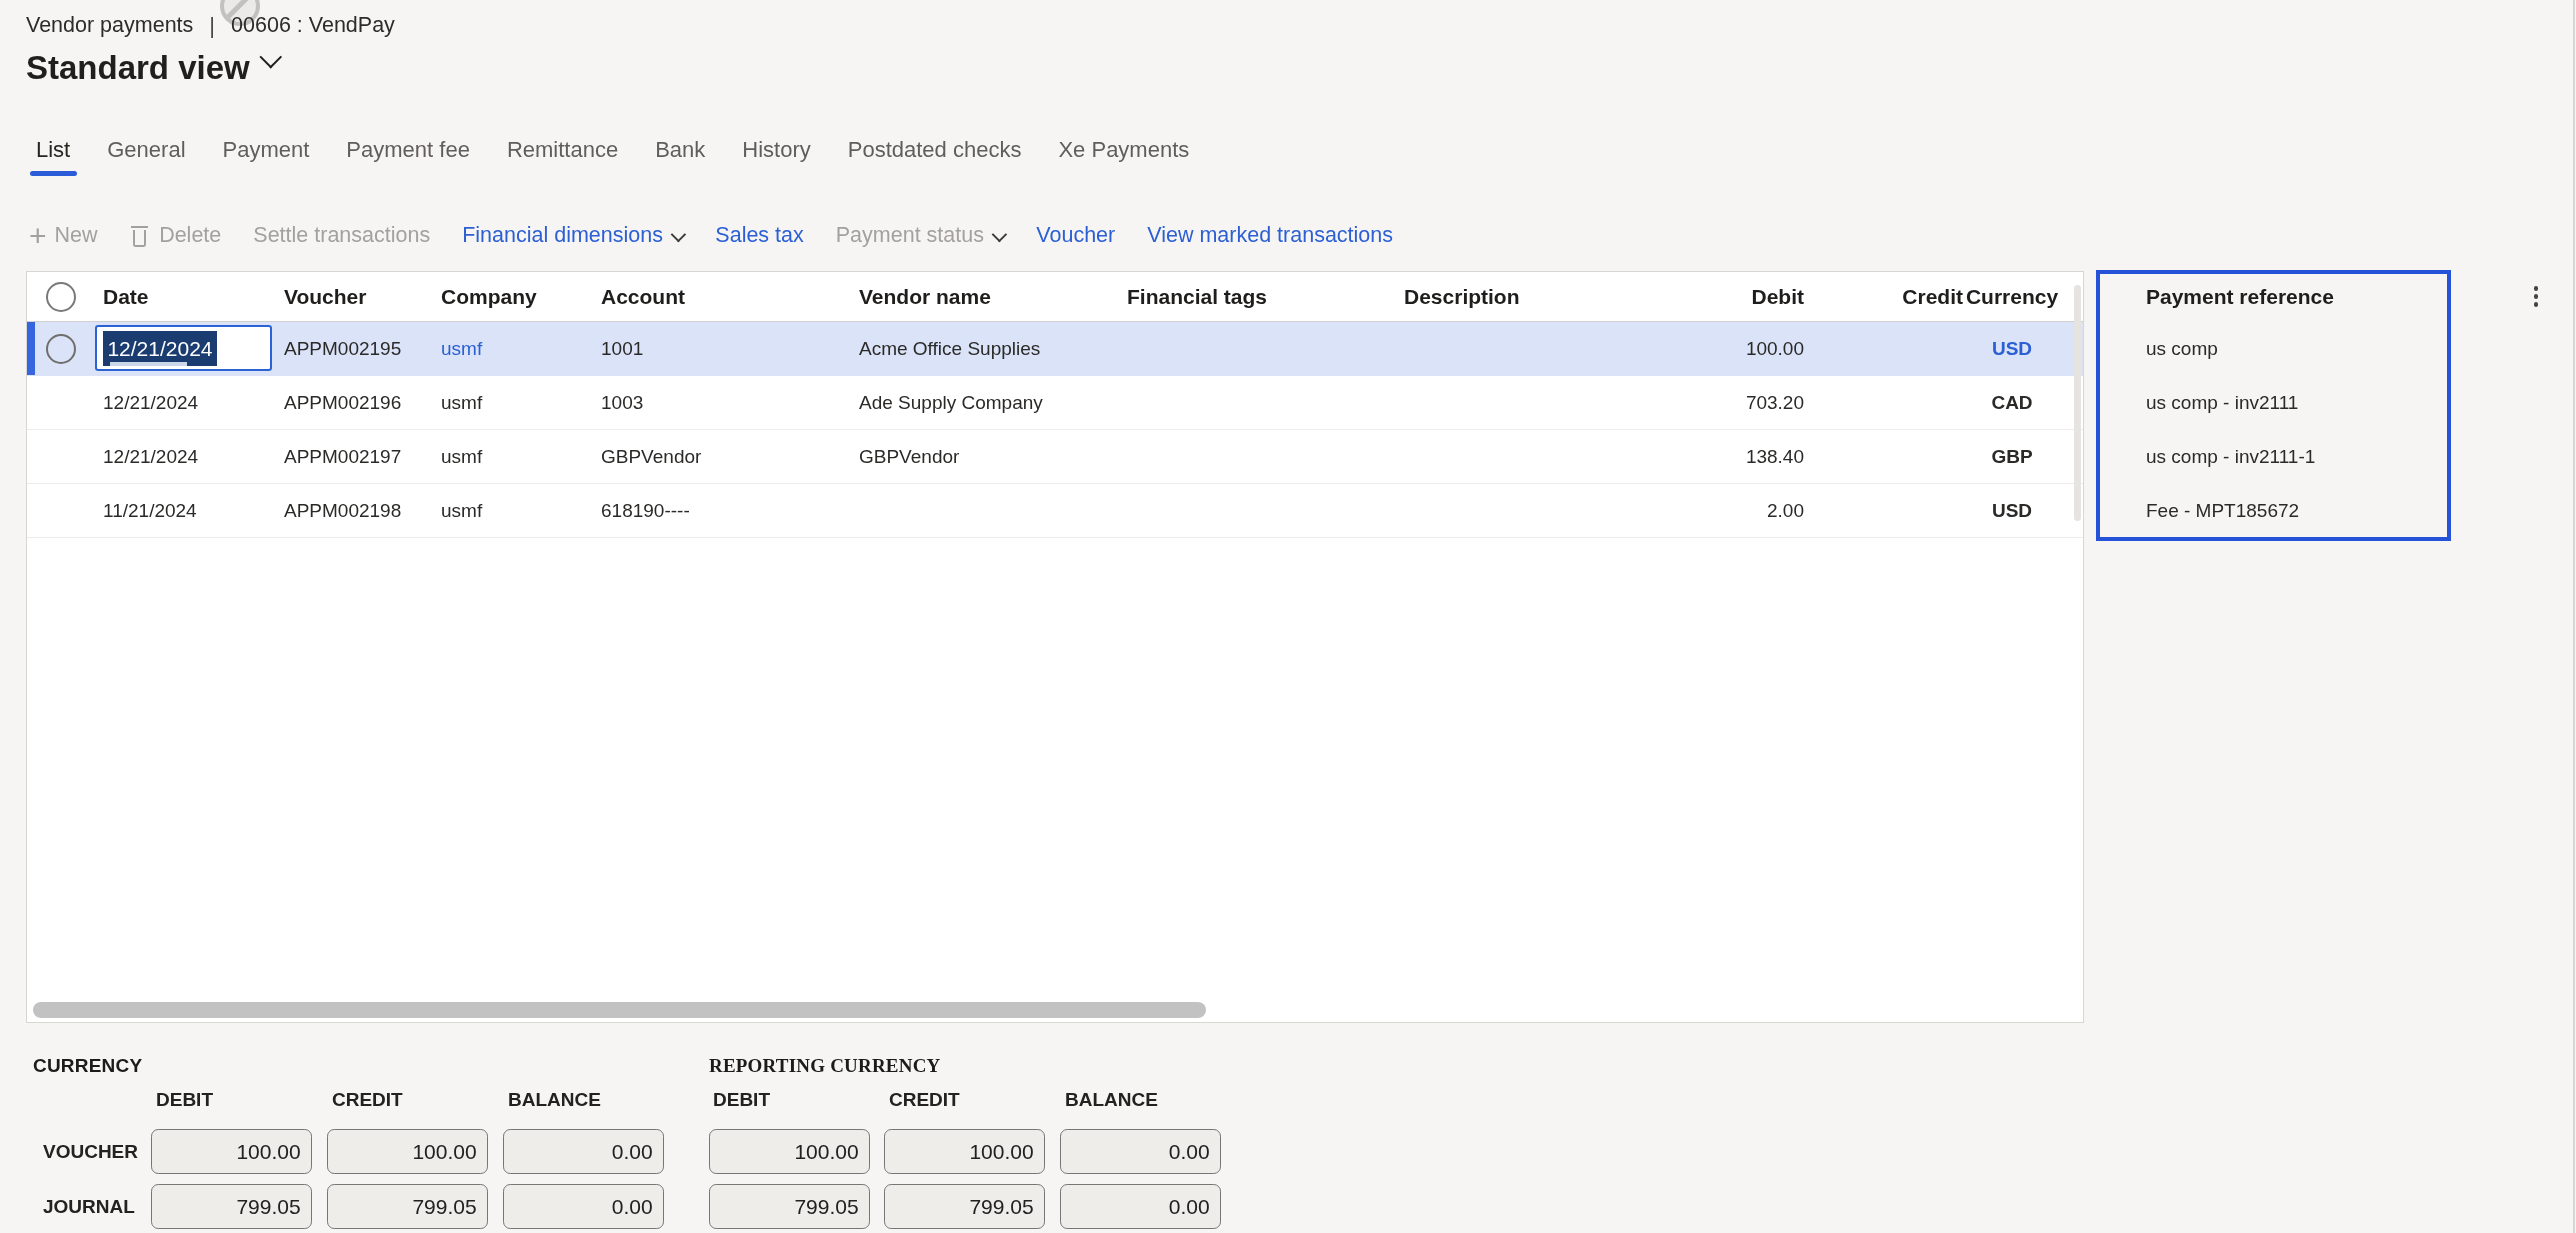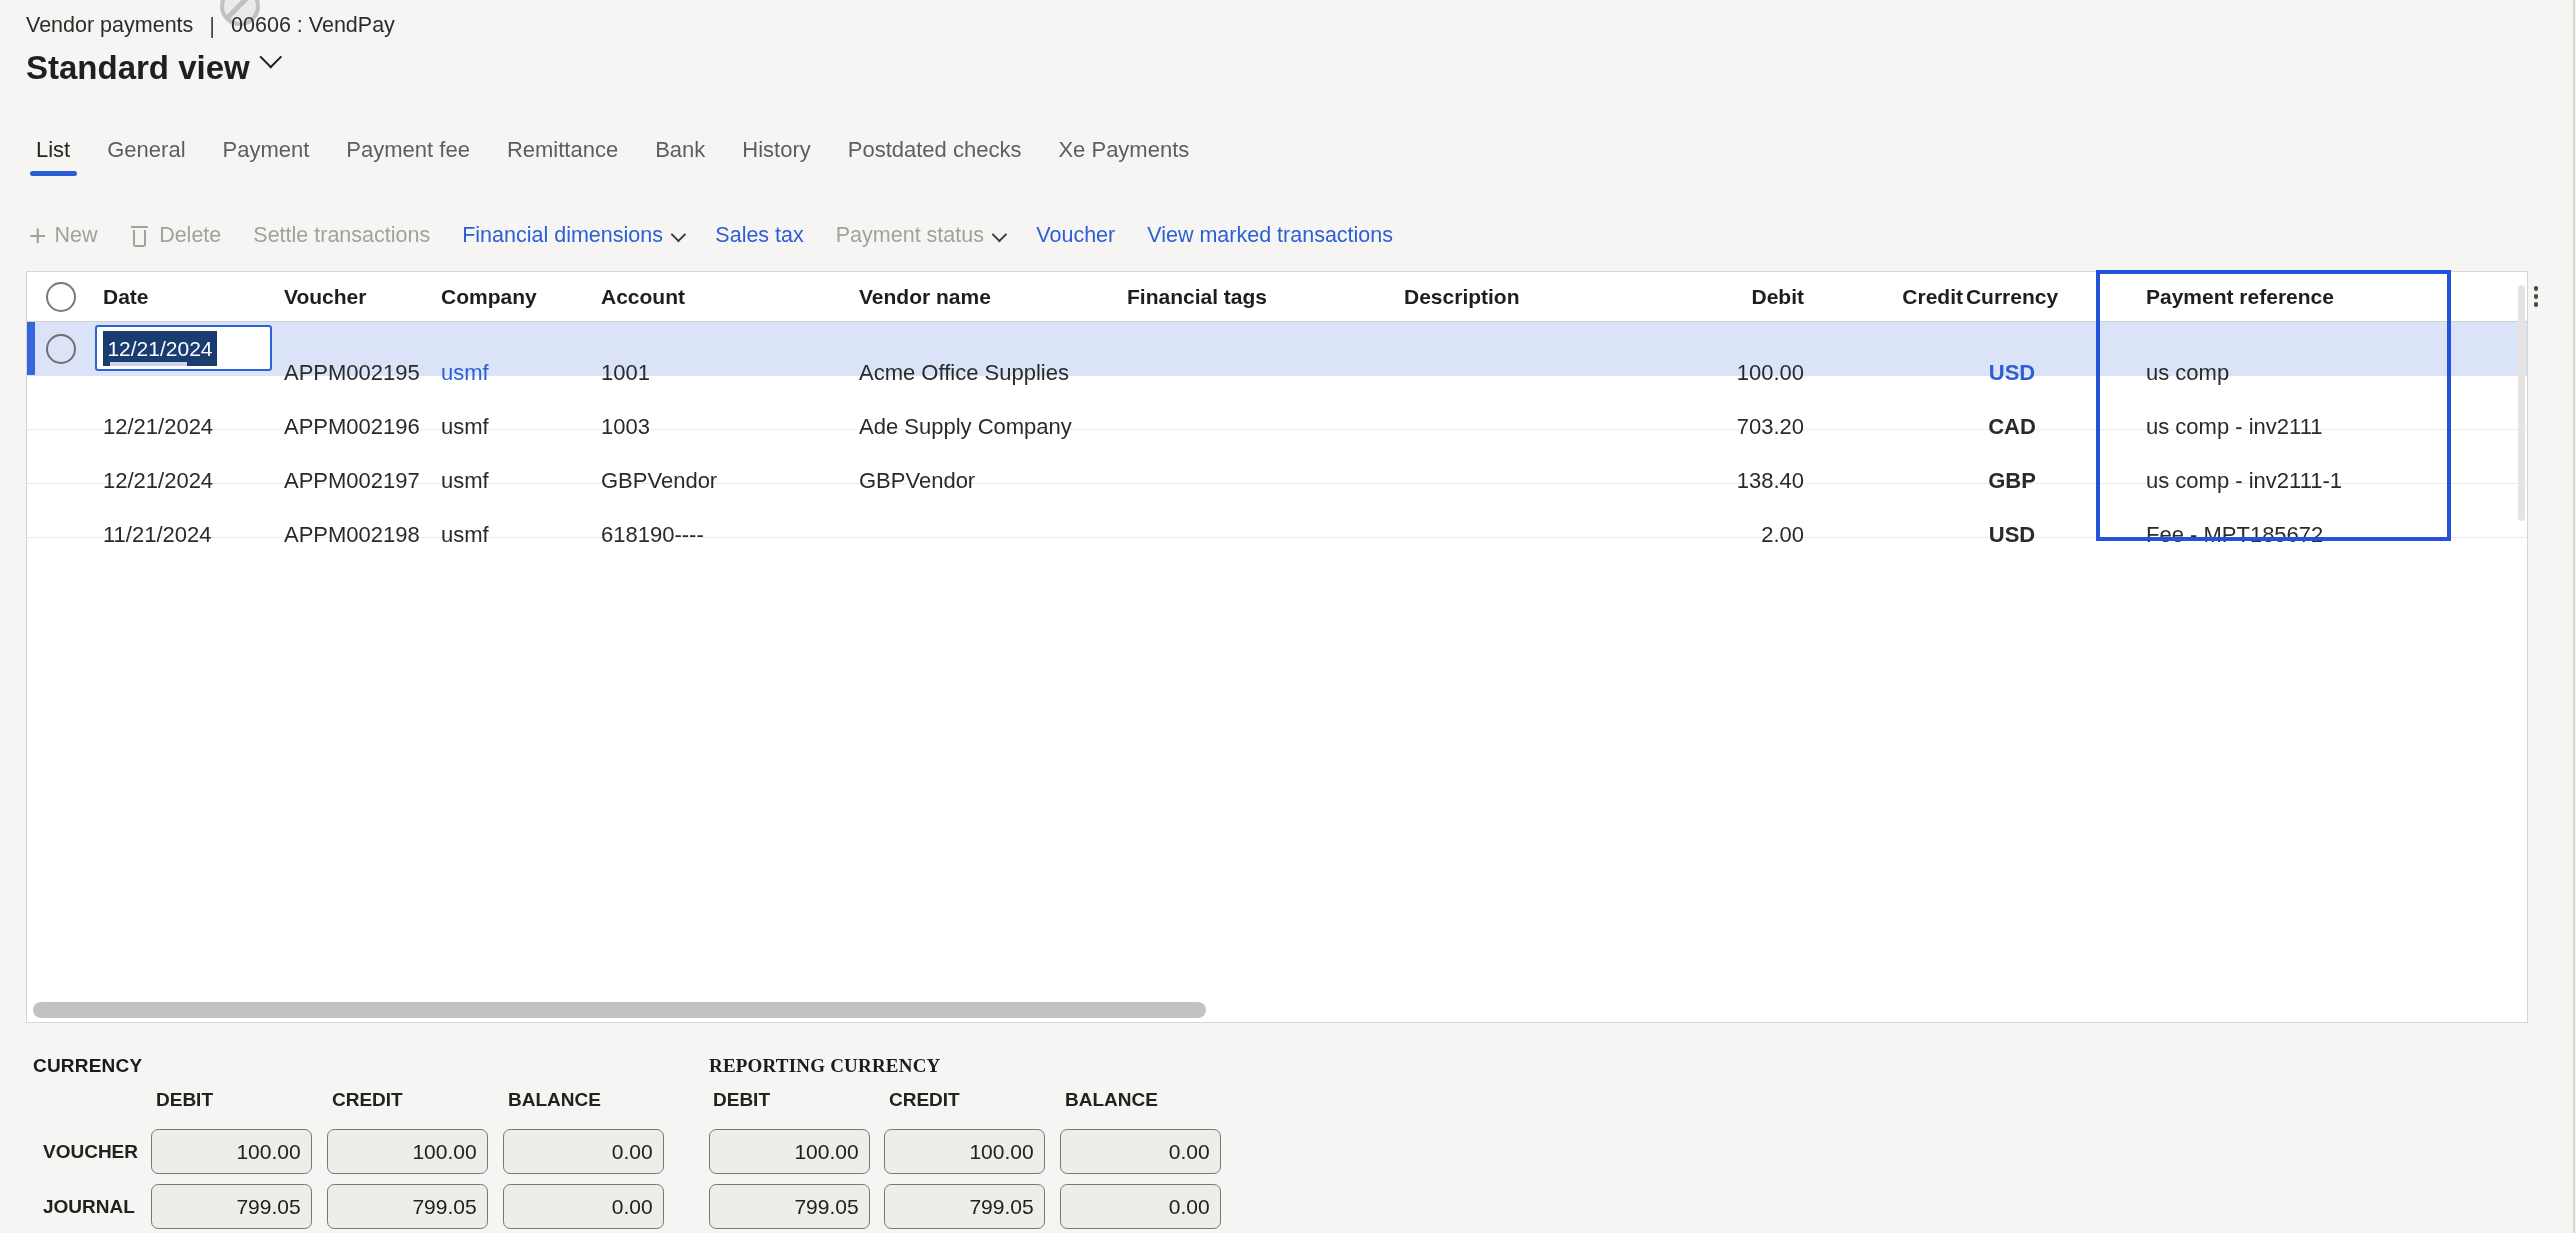--- a/index.html
+++ b/index.html
@@ -55,27 +55,27 @@
   .tb .chev{width:8.8px;height:8.8px;border-width:2.4px;color:#3b3a38;margin-left:9.6px;margin-bottom:3.2px;}
   .plus-glyph{font-size:30px;font-weight:300;line-height:16px;margin-right:8px;color:#a3a19e;}
   .trash{position:relative;width:20px;height:24px;margin-right:9.6px;}
   .trash::before{content:"";position:absolute;left:1.6px;right:1.6px;top:2.4px;height:2.4px;background:#a3a19e;}
   .trash::after{
     content:"";position:absolute;left:3.2px;right:3.2px;top:6.4px;bottom:0.8px;
     border:2.4px solid #a3a19e;border-top:none;border-radius:0 0 2.4px 2.4px;box-sizing:border-box;
   }
   
   .grid{
-    position:absolute;left:26px;top:271px;width:2502px;height:752px;
+    position:absolute;left:26px;top:271px;width:2058px;height:752px;
     background:#ffffff;border:0.8px solid #d8d6d3;box-sizing:border-box;
   }
   .ghead{position:relative;height:49px;border-bottom:0.8px solid #d2d0ce;font-weight:700;color:#1f1e1d;}
   .ghead .cell{line-height:49px;font-size:21px;font-weight:700;}
   .grow{position:relative;height:53px;border-bottom:0.8px solid #edecea;}
-  .grow .cell{line-height:53px;font-size:22px;color:#2b2a28;margin-top:24px;}
+  .grow .cell{line-height:53px;font-size:19px;color:#2b2a28;}
   .cell{position:absolute;top:0;white-space:nowrap;}
   .c-date{left:76px;}
   .c-voucher{left:257px;}
   .c-company{left:414px;}
   .c-account{left:574px;}
   .c-vendor{left:832px;}
   .c-tags{left:1100px;}
   .c-desc{left:1377px;}
   .c-debit{left:1602px;width:175px;text-align:right;}
   .c-credit{left:1777px;width:159px;text-align:right;}

